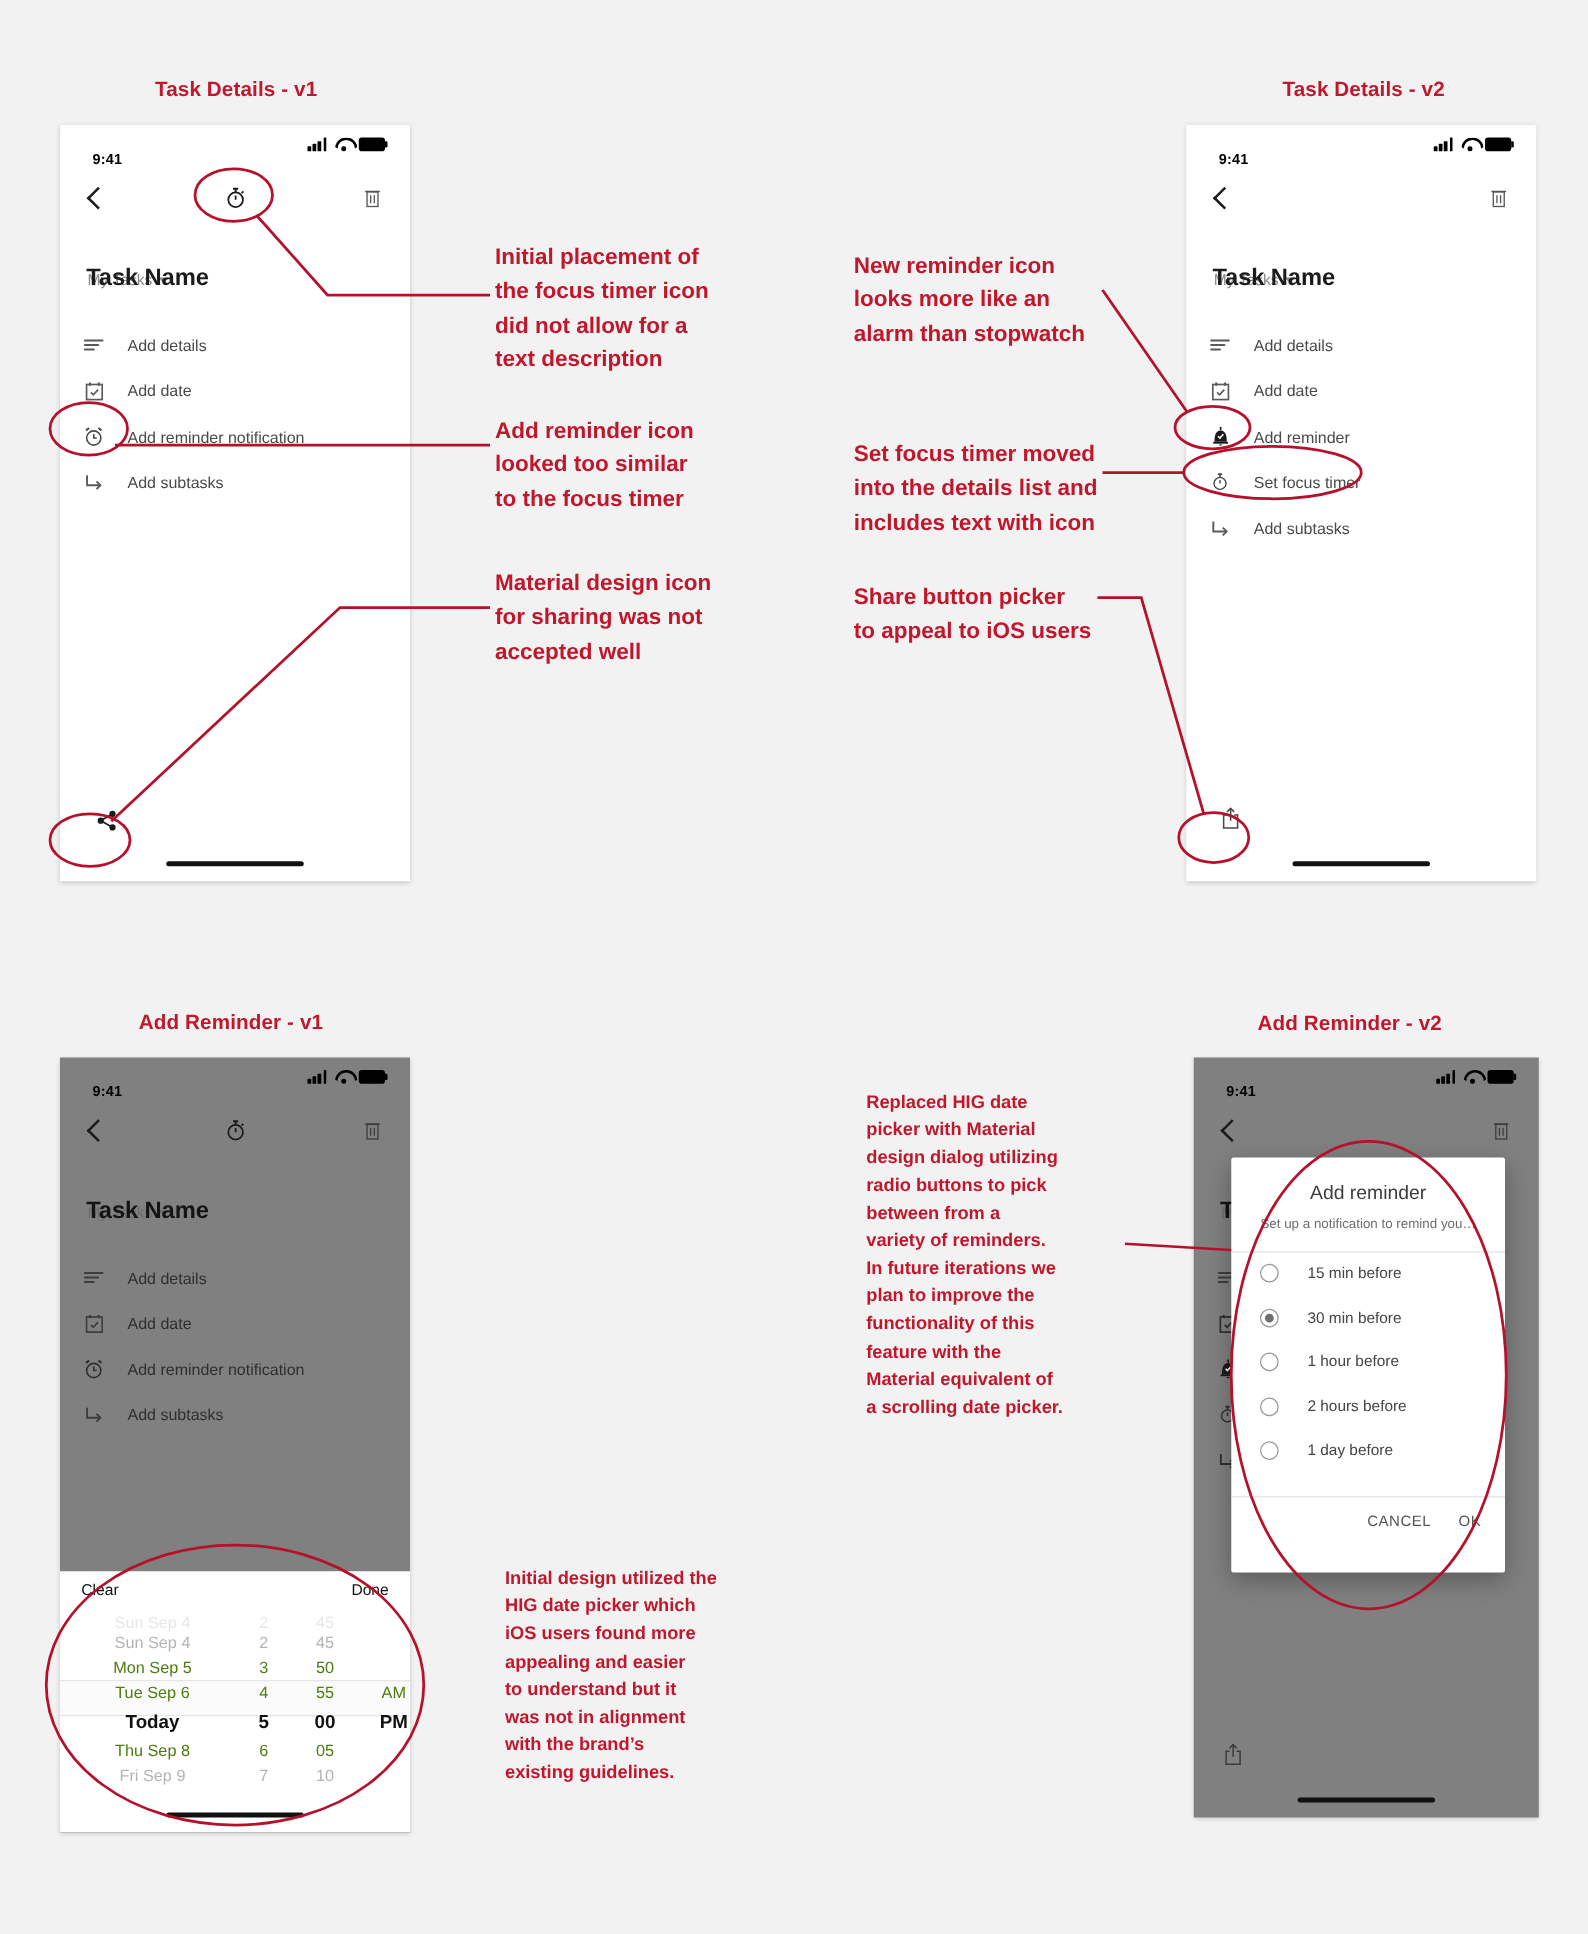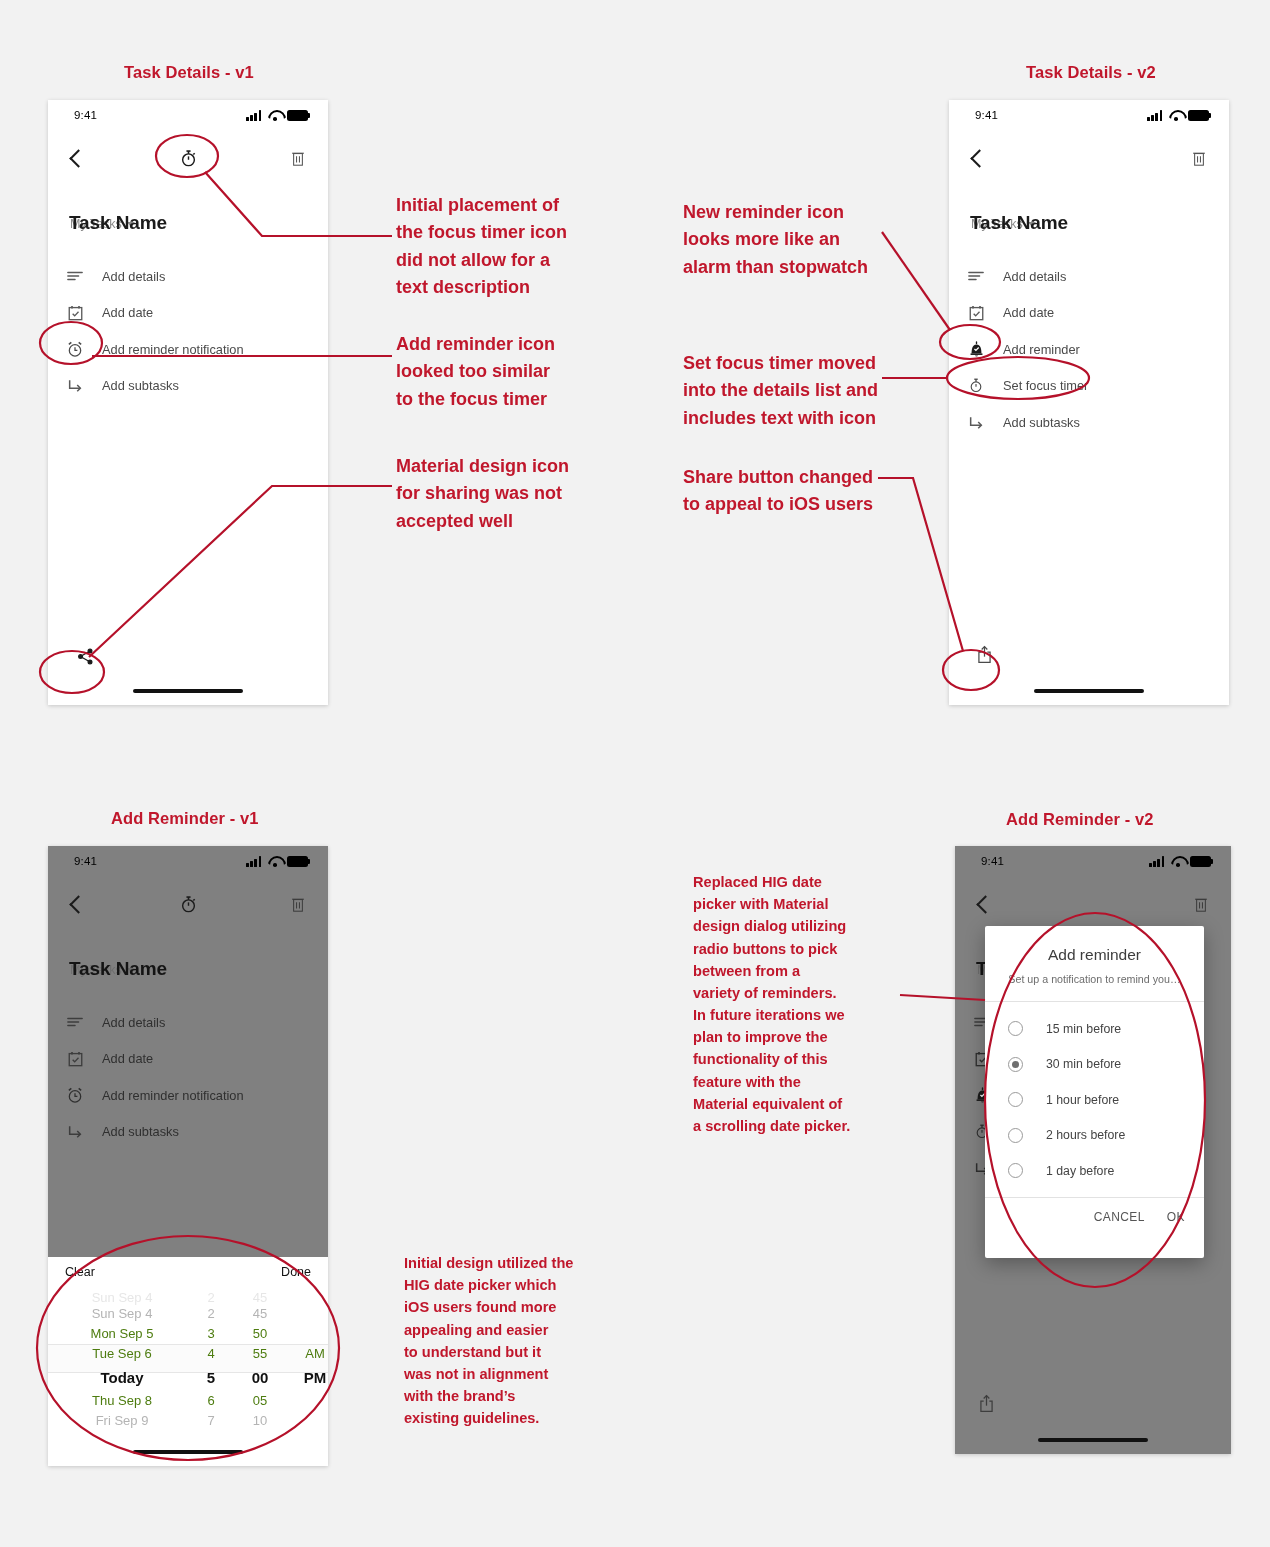--- a/index.html
+++ b/index.html
@@ -27,22 +27,22 @@
     background:#ffffff;
     box-shadow:0 1px 4px rgba(0,0,0,.18);
     overflow:hidden;
   }
   .phone.dim{background:#808080;}
 
   .status{
     position:absolute;left:0;right:0;top:0;height:34px;
   }
   .status .time{
-    position:absolute;left:26px;top:9px;
-    font-size:11.5px;font-weight:normal;color:#000;
+    position:absolute;left:26px;top:22px;
+    font-size:11.5px;font-weight:bold;color:#000;
     letter-spacing:.2px;
   }
   .status .right{
     position:absolute;right:18px;top:10px;
     display:flex;align-items:center;gap:5px;
   }
   .bars{display:inline-block;width:17px;height:11px;position:relative;}
   .bars i{position:absolute;bottom:0;width:2.6px;background:#000;border-radius:.5px;}
   .bars i:nth-child(1){left:0;height:4px;}
   .bars i:nth-child(2){left:4.2px;height:6px;}
@@ -135,21 +135,21 @@
 
   
   .dialog{
     position:absolute;background:#fff;border-radius:2px;
     box-shadow:0 6px 20px rgba(0,0,0,.30);
   }
   .dlg-title{text-align:center;font-size:15.5px;color:#3d3d3d;padding-top:20px;}
   .dlg-sub{text-align:center;font-size:10.7px;color:#6d6d6d;padding:9px 10px 0 10px;}
   .dlg-div{height:1px;background:#e2e2e2;margin-top:16px;}
   .dlg-opts{padding:9px 0 6px 0;}
-  .opt{height:35.5px;display:flex;align-items:center;}
+  .opt{height:35.5px;display:flex;}
   .opt .rad{
     width:15px;height:15px;border:1.6px solid #9a9a9a;border-radius:50%;
     margin-left:23px;flex:0 0 15px;position:relative;box-sizing:border-box;
   }
   .opt .rad.on::after{
     content:"";position:absolute;left:3px;top:3px;width:7px;height:7px;border-radius:50%;background:#6f6f6f;
   }
   .opt .olbl{margin-left:23px;font-size:12.3px;color:#444;}
   .dlg-actions{height:38px;display:flex;align-items:center;justify-content:flex-end;gap:22px;padding-right:19px;}
   .dlg-actions span{font-size:12px;color:#555;letter-spacing:.4px;}
@@ -648,21 +648,21 @@
 to the focus timer</div>
   <div class="anno" style="left: 396px; top: 453px; white-space: pre;">Material design icon
 for sharing was not
 accepted well</div>
   <div class="anno" style="left: 683px; top: 199px; white-space: pre;">New reminder icon
 looks more like an
 alarm than stopwatch</div>
   <div class="anno" style="left: 683px; top: 350px; white-space: pre;">Set focus timer moved
 into the details list and
 includes text with icon</div>
-  <div class="anno" style="left: 683px; top: 464px; white-space: pre;">Share button changed
+  <div class="anno" style="left: 683px; top: 464px; white-space: pre;">Share button picker
 to appeal to iOS users</div>
   <div class="anno small" style="left: 404px; top: 1252px; white-space: pre;">Initial design utilized the
 HIG date picker which
 iOS users found more
 appealing and easier
 to understand but it
 was not in alignment
 with the brand’s
 existing guidelines.</div>
   <div class="anno small" style="left: 693px; top: 871px; white-space: pre;">Replaced HIG date

